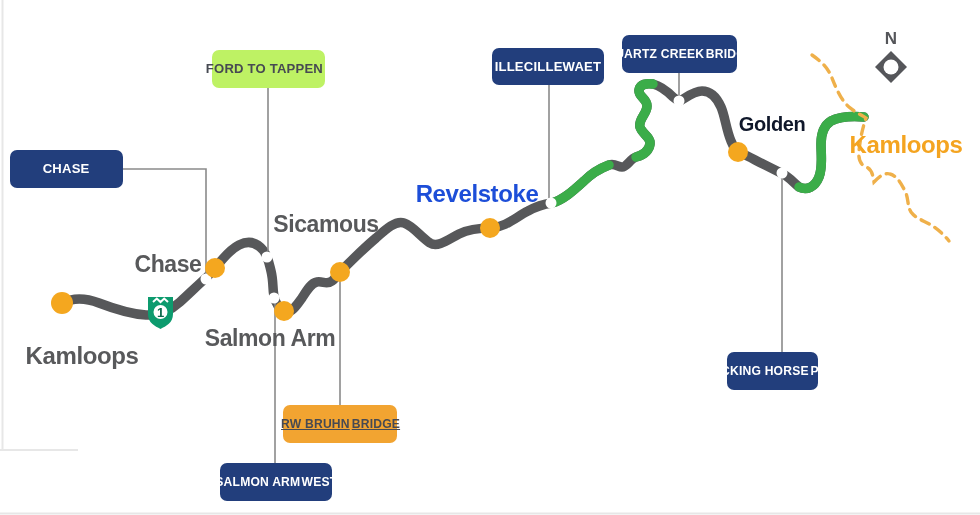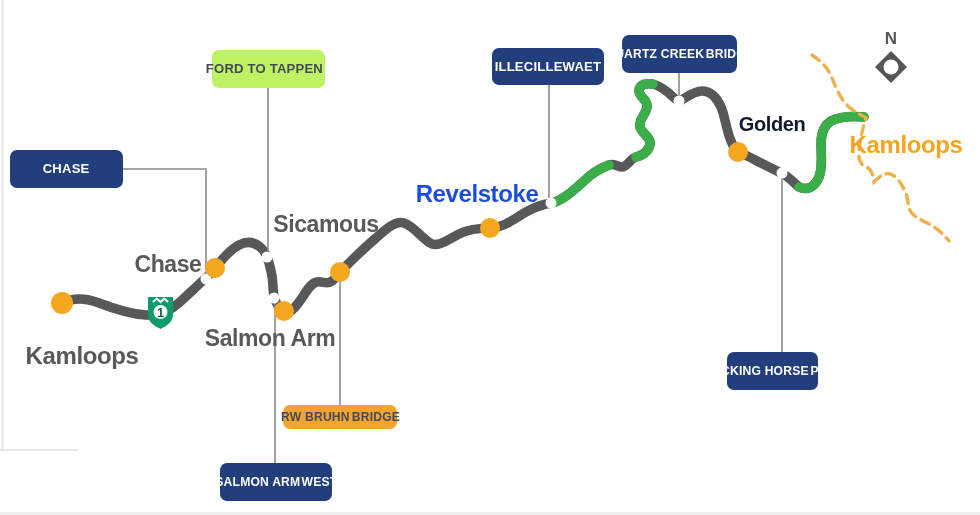--- a/index.html
+++ b/index.html
@@ -71,21 +71,21 @@
         <span>ILLECILLEWAET</span>
       </div>
       <div class="plabel" style="left: 622px; top: 35px; width: 115px; height: 38px; background: rgb(34, 62, 124); color: rgb(255, 255, 255); font-size: 12.5px;">
         <span>QUARTZ CREEK</span>
         <span>BRIDGE</span>
       </div>
       <div class="plabel" style="left: 727px; top: 352px; width: 91px; height: 38px; background: rgb(34, 62, 124); color: rgb(255, 255, 255); font-size: 12.5px;">
         <span>KICKING HORSE</span>
         <span>PH 4</span>
       </div>
-      <div class="plabel" style="left: 283px; top: 405px; width: 114px; height: 24px; background: rgb(242, 164, 49); color: rgb(71, 74, 82); font-size: 12.5px;">
+      <div class="plabel" style="left: 283px; top: 405px; width: 114px; height: 38px; background: rgb(242, 164, 49); color: rgb(71, 74, 82); font-size: 12.5px; text-decoration: underline;">
         <span>RW BRUHN</span>
         <span>BRIDGE</span>
       </div>
       <div class="plabel" style="left: 220px; top: 463px; width: 112px; height: 38px; background: rgb(34, 62, 124); color: rgb(255, 255, 255); font-size: 12.5px;">
         <span>SALMON ARM</span>
         <span>WEST</span>
       </div>
       <div class="city" style="left: 82px; top: 322px; font-size: 24px; color: rgb(88, 89, 91); margin-top: 20px;">Kamloops</div>
       <div class="city" style="left: 168px; top: 251px; font-size: 23px; color: rgb(88, 89, 91);">Chase</div>
       <div class="city" style="left: 270px; top: 325px; font-size: 23px; color: rgb(88, 89, 91);">Salmon Arm</div>

